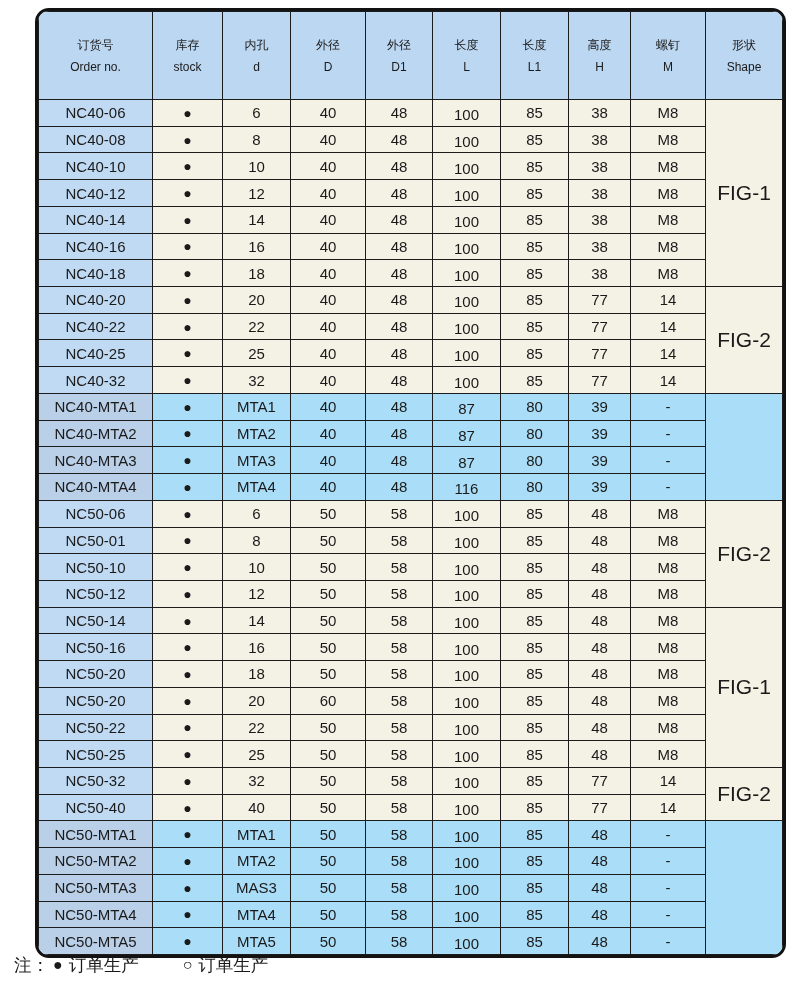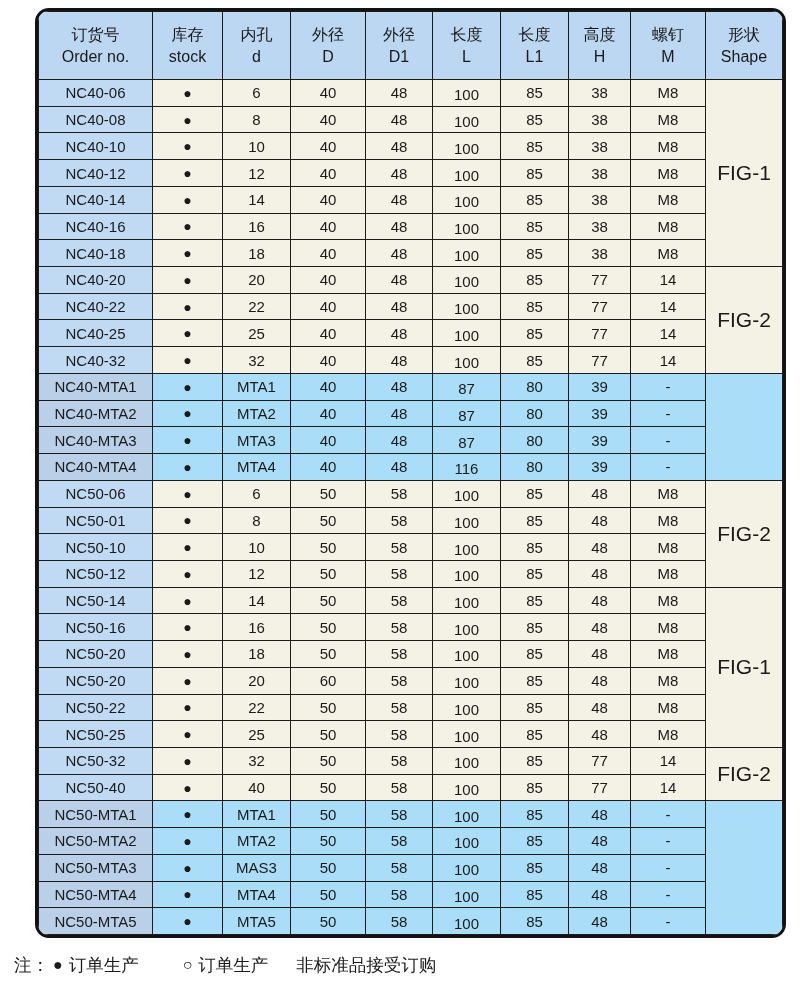--- a/index.html
+++ b/index.html
@@ -24,22 +24,22 @@
     background:var(--cream-bg);
   }
   table{border-collapse:collapse;table-layout:fixed;width:744px;}
   th,td{
     border:1px solid var(--grid);
     text-align:center;vertical-align:middle;
     overflow:hidden;white-space:nowrap;
   }
   thead th{
     background:var(--header-bg);
-    height:68px;
-    font-size:16px;font-weight:400;
+    height:88px;
+    font-size:12px;font-weight:400;
     line-height:22px;
   }
   thead .h-zh,thead .h-en{display:block;}
   tbody td{height:26.72px;font-size:15px;}
   tbody tr.cream td{background:var(--cream-bg);}
   tbody tr.cream td.first-col{background:var(--firstcol-bg);}
   tbody tr.cyan td{background:var(--cyan-bg);}
   tbody tr.cyan td.first-col{background:var(--mta-firstcol-bg);}
   td.stock{font-size:14px;}
   td.shape{font-size:21px;}
@@ -484,16 +484,13 @@
 <div class="footer">
   <span class="note-label">注：</span>
   <span class="legend-item">
     <span class="sym">●</span>
     <span>订单生产</span>
   </span>
   <span class="legend-item gap-big">
     <span class="sym">○</span>
     <span>订单生产</span>
   </span>
-  <span class="legend-item gap-small">
-    <span>非标准品接受订购</span>
-  </span>
 </div>
 
 </body></html>

